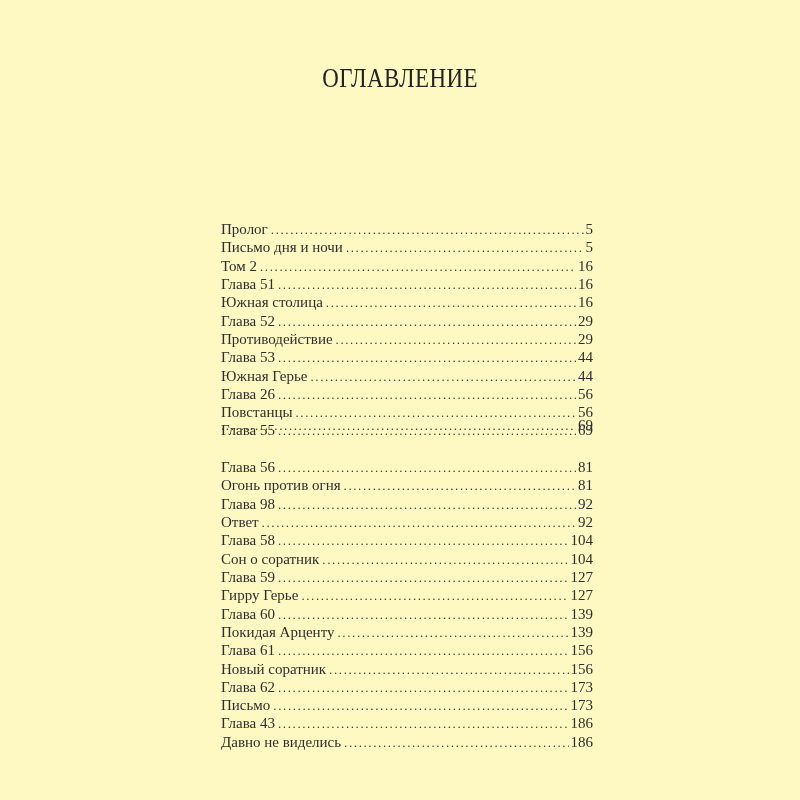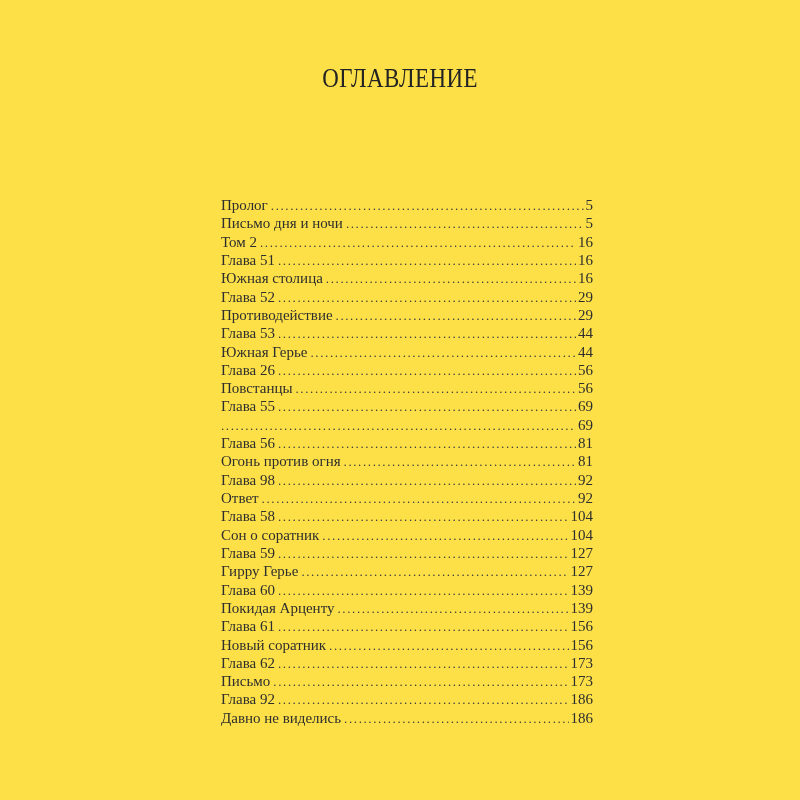--- a/index.html
+++ b/index.html
@@ -8,21 +8,21 @@
   }
   body {
     width: 800px;
     height: 800px;
     background: #ffffff;
   }
   .page {
     position: relative;
     width: 800px;
     height: 800px;
-    background: #fde047;
+    background: #fef9c3;
     overflow: hidden;
     font-family: "Liberation Serif", "DejaVu Serif", serif;
     color: #2e2e2e;
   }
   .title {
     position: absolute;
     top: 62px;
     left: 0;
     width: 800px;
     margin: 0;
@@ -46,20 +46,21 @@
     align-items: baseline;
     height: 18.32px;
     line-height: 18.32px;
     font-size: 15px;
     white-space: nowrap;
     color: #2e2e2e;
   }
   .toc-label {
     flex: 0 0 auto;
     padding-right: 3px;
+    margin-top: 24px;
   }
   .toc-dots {
     flex: 1 1 auto;
     overflow: hidden;
     min-width: 6px;
   }
   .toc-dots::after {
     content: "........................................................................................................................................";
     font-size: 13px;
     letter-spacing: 1.6px;
@@ -233,21 +234,21 @@
     <span class="toc-page">173</span>
   </div>
 
   <div class="toc-row">
     <span class="toc-label">Письмо</span>
     <span class="toc-dots"></span>
     <span class="toc-page">173</span>
   </div>
 
   <div class="toc-row">
-    <span class="toc-label">Глава 92</span>
+    <span class="toc-label">Глава 43</span>
     <span class="toc-dots"></span>
     <span class="toc-page">186</span>
   </div>
 
   <div class="toc-row">
     <span class="toc-label">Давно не виделись</span>
     <span class="toc-dots"></span>
     <span class="toc-page">186</span>
   </div>
 </div>

